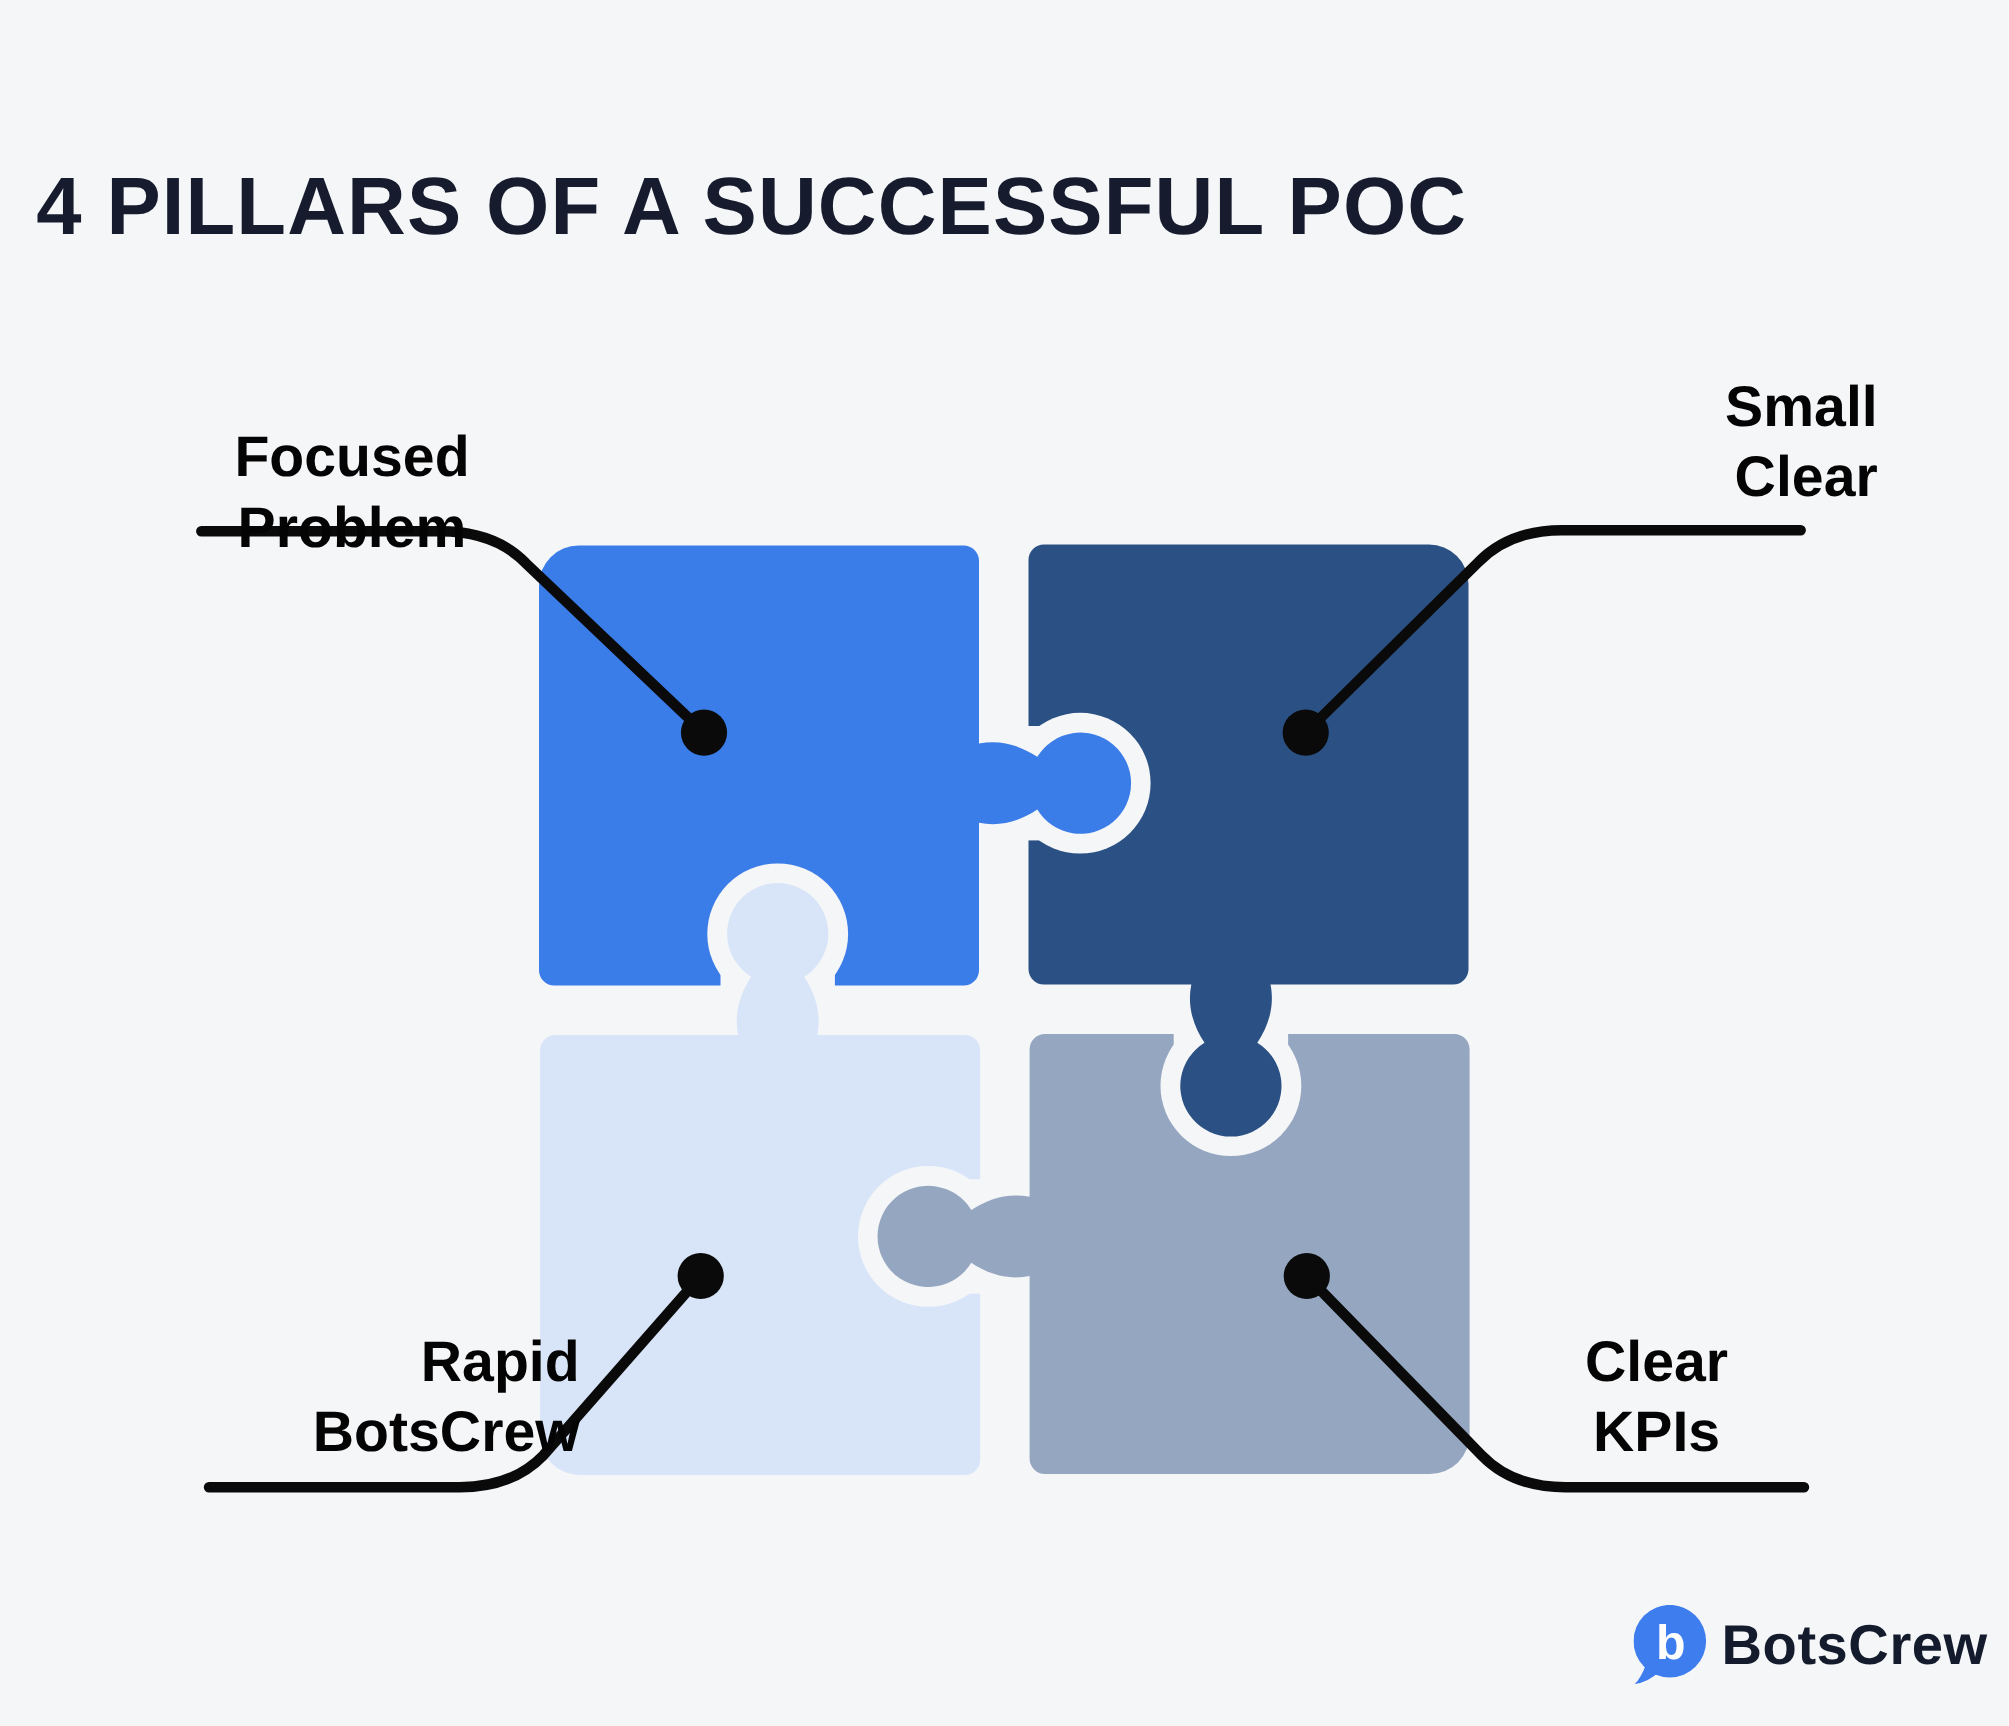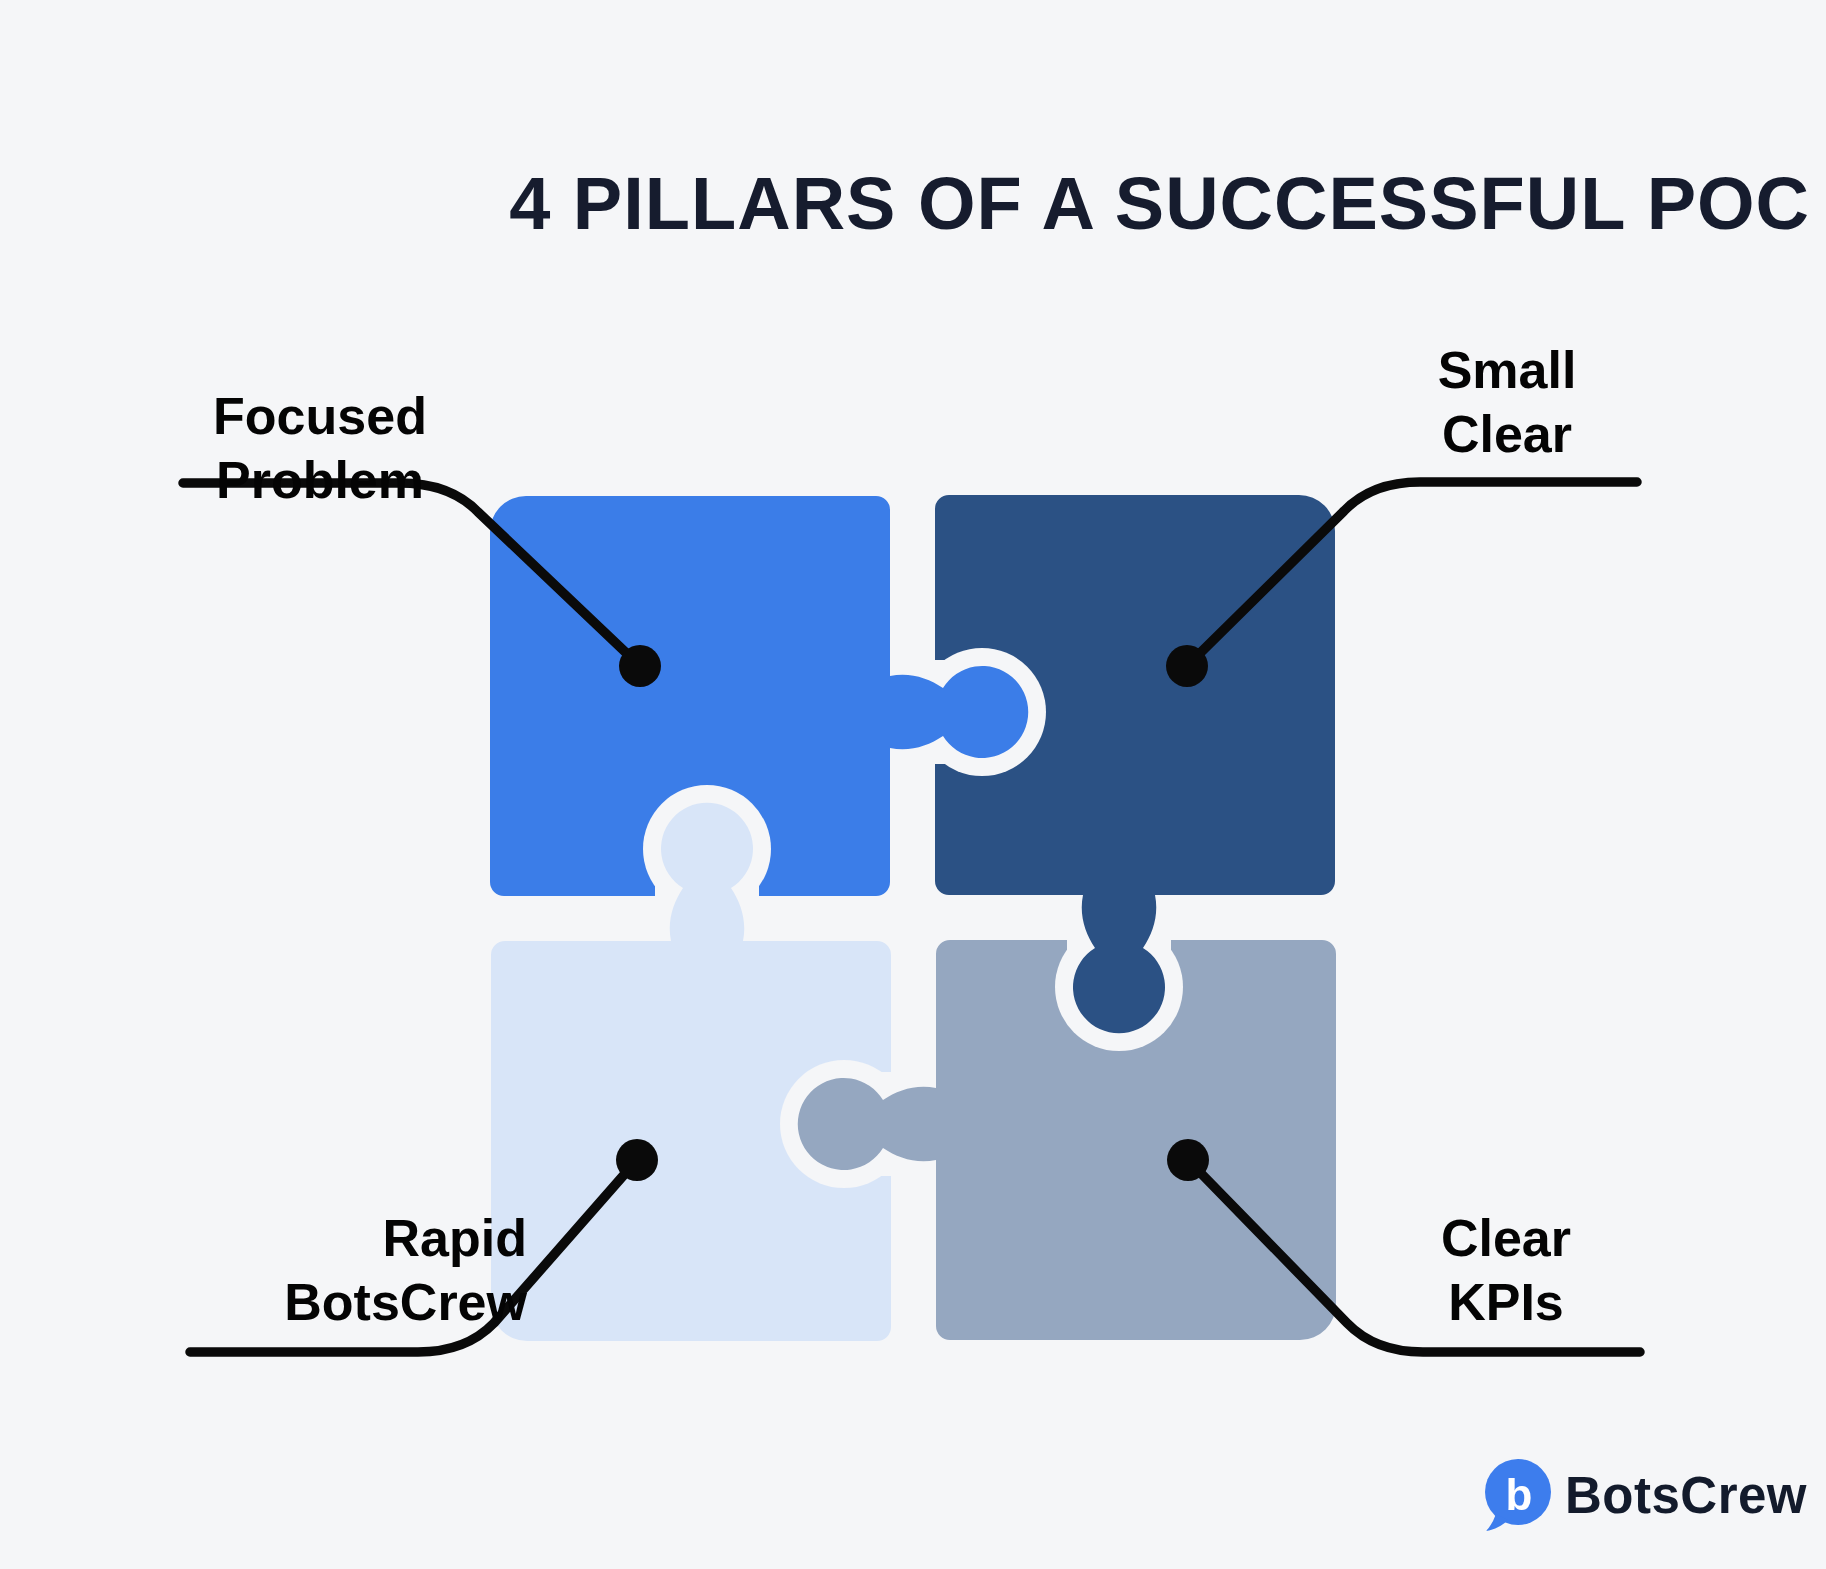--- a/index.html
+++ b/index.html
@@ -1,30 +1,30 @@
 <!DOCTYPE html>
 <html><head>
 <meta charset="utf-8">
 <style>
   html,body{margin:0;padding:0;}
   body{font-family:"Liberation Sans",sans-serif;}
   .canvas{position:relative;width:1826px;height:1569px;overflow:hidden;background:#f5f6f8;}
   .art{position:absolute;left:0;top:0;width:1826px;height:1569px;}
   .title{
-    position:absolute;left:0;right:0;top:148px;margin:16px;
-    text-align:right;font-size:74px;line-height:80px;font-weight:800;
-    letter-spacing:1px;color:#161c2e;white-space:nowrap;
+    position:absolute;left:0;right:0;top:148px;margin:0;
+    text-align:left;font-size:74px;line-height:80px;font-weight:800;
+    letter-spacing:1px;color:#161c2e;white-space:nowrap;padding-left:33px;
   }
   .pillar-label{
     position:absolute;width:400px;text-align:center;
     font-size:52px;line-height:64px;font-weight:600;color:#040404;white-space:nowrap;
   }
   .pillar-label span{display:block;}
   .pillar-label.tl{left:120px;top:338px;margin-top:46px;}
-  .pillar-label.tr{left:1307px;top:338px;}
+  .pillar-label.tr{left:1307px;top:338px;text-align:right;}
   .pillar-label.bl{left:127px;top:1206px;text-align:right;}
   .pillar-label.br{left:1306px;top:1206px;}
   .logo{position:absolute;left:1485px;top:1459px;display:flex;align-items:center;gap:14px;}
   .logo-bubble{display:block;}
   .logo-text{font-size:51px;line-height:66px;font-weight:800;letter-spacing:0.5px;color:#131b2c;}
 </style>
 </head>
 <body>
 
 <div class="canvas" style="background: rgb(245, 246, 248);">

